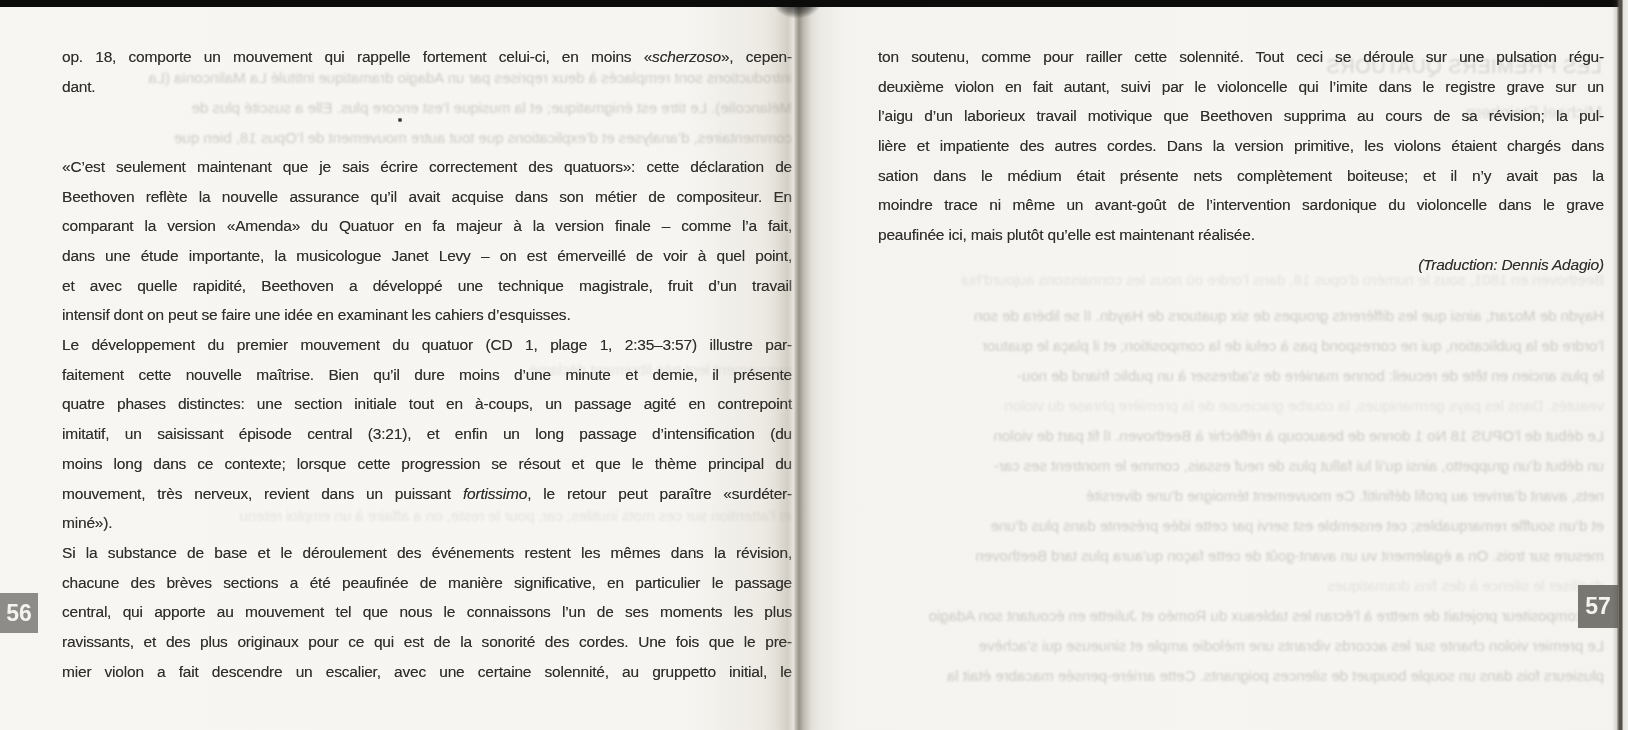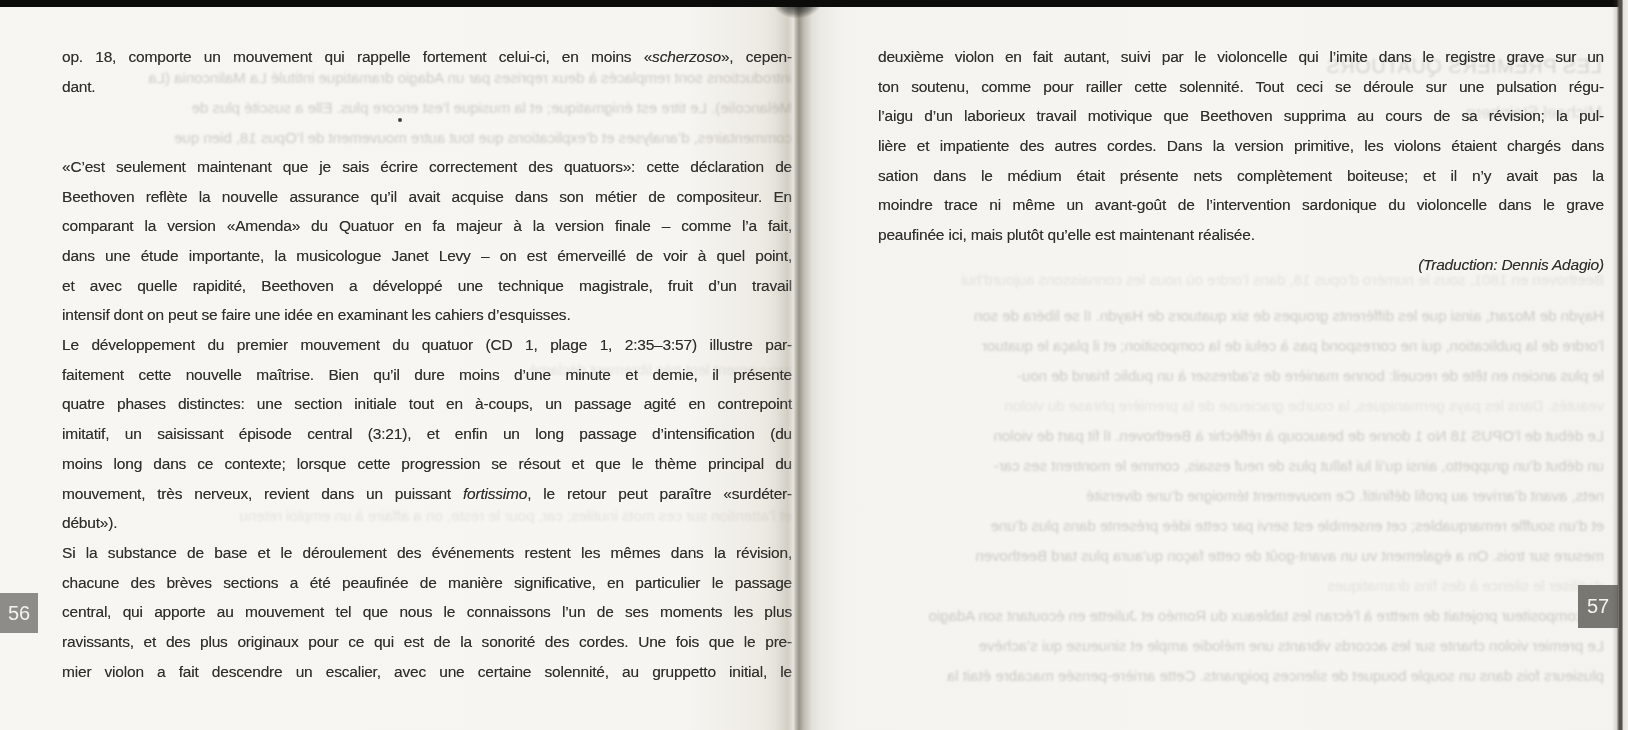--- a/index.html
+++ b/index.html
@@ -30,21 +30,21 @@
               opacity:0.40;font-size:15px;line-height:20px;white-space:nowrap;overflow:hidden;}
   .page-left  .ghost-line{left:62px;width:730px;}
   .page-right .ghost-line{left:83px;width:726px;}
   .ghost-line.faint{opacity:0.18;}
   .ghost-line.half{width:420px !important;left:372px !important;}
   .ghost-heading{position:absolute;transform:scaleX(-1);filter:blur(1.1px);color:var(--ghost);white-space:nowrap;}
   .ghost-title{top:55px;right:26px;font-size:20px;opacity:0.30;letter-spacing:0.5px;}
   .ghost-author{top:103px;right:26px;font-size:17px;opacity:0.26;}
 
   .pagenum{position:absolute;display:flex;align-items:center;justify-content:center;
-           color:var(--box_text);font-size:20px;}
+           color:var(--box_text);font-size:23px;font-weight:bold;}
   .pagenum-left{left:0;top:593px;width:38px;height:40px;background:var(--box_left);}
   .pagenum-right{left:783px;top:585px;width:40px;height:43px;background:var(--box_right);text-align:right;}
 
   .top-strip{position:absolute;top:0;left:0;width:100%;height:7px;background:var(--strip);}
   .spine{position:absolute;top:0;left:775px;width:46px;height:730px;
          background:linear-gradient(to right,rgba(120,112,98,0) 0%,rgba(120,112,98,0.10) 28%,
            rgba(255,255,255,0.35) 40%,rgba(88,82,70,0.48) 52%,rgba(88,82,70,0.22) 63%,
            rgba(120,112,98,0.06) 80%,rgba(120,112,98,0) 100%);}
   .spine-top{position:absolute;top:0;left:770px;width:54px;height:24px;
          background:radial-gradient(ellipse 60% 100% at 50% 0%,rgba(8,8,6,0.95),rgba(8,8,6,0.40) 55%,transparent 78%);}
@@ -76,21 +76,21 @@
         <div class="line j">comparant la version «Amenda» du Quatuor en fa majeur à la version finale – comme l’a fait,</div>
         <div class="line j">dans une étude importante, la musicologue Janet Levy – on est émerveillé de voir à quel point,</div>
         <div class="line j">et avec quelle rapidité, Beethoven a développé une technique magistrale, fruit d’un travail</div>
         <div class="line e">intensif dont on peut se faire une idée en examinant les cahiers d’esquisses.</div>
         <div class="line j">Le développement du premier mouvement du quatuor (CD 1, plage 1, 2:35–3:57) illustre par-</div>
         <div class="line j">faitement cette nouvelle maîtrise. Bien qu’il dure moins d’une minute et demie, il présente</div>
         <div class="line j">quatre phases distinctes: une section initiale tout en à-coups, un passage agité en contrepoint</div>
         <div class="line j">imitatif, un saisissant épisode central (3:21), et enfin un long passage d’intensification (du</div>
         <div class="line j">moins long dans ce contexte; lorsque cette progression se résout et que le thème principal du</div>
         <div class="line j">mouvement, très nerveux, revient dans un puissant <i>fortissimo</i>, le retour peut paraître «surdéter-</div>
-        <div class="line e">début»).</div>
+        <div class="line e">miné»).</div>
         <div class="line j">Si la substance de base et le déroulement des événements restent les mêmes dans la révision,</div>
         <div class="line j">chacune des brèves sections a été peaufinée de manière significative, en particulier le passage</div>
         <div class="line j">central, qui apporte au mouvement tel que nous le connaissons l’un de ses moments les plus</div>
         <div class="line j">ravissants, et des plus originaux pour ce qui est de la sonorité des cordes. Une fois que le pre-</div>
         <div class="line j">mier violon a fait descendre un escalier, avec une certaine solennité, au gruppetto initial, le</div>
       </div>
     <div class="pagenum pagenum-left">
       <span>56</span>
     </div>
   </div>
@@ -108,22 +108,22 @@
         <div class="ghost-line" style="top: 456px;">un début d’un gruppetto, ainsi qu’il lui fallut plus de neuf essais, comme le montrent ses car-</div>
         <div class="ghost-line" style="top: 486px;">nets, avant d’arriver au profil définitif. Ce mouvement témoigne d’une diversité</div>
         <div class="ghost-line" style="top: 516px;">et d’un souffle remarquables; cet ensemble est servi par cette idée présente dans plus d’une</div>
         <div class="ghost-line" style="top: 546px;">mesure sur trois. On a également vu un avant-goût de cette façon qu’aura plus tard Beethoven</div>
         <div class="ghost-line faint" style="top: 576px;">d’utiliser le silence à des fins dramatiques</div>
         <div class="ghost-line" style="top: 606px;">Le compositeur projetait de mettre à l’écran les tableaux du Roméo et Juliette en écoutant son Adagio</div>
         <div class="ghost-line" style="top: 636px;">Le premier violon chante sur les accords vibrants une mélodie ample et sinueuse qui s’achève</div>
         <div class="ghost-line" style="top: 666px;">plusieurs fois dans un souple bouquet de silences poignants. Cette arrière-pensée macabre était la</div>
       </div>
     <div class="column">
+        <div class="line j">ton soutenu, comme pour railler cette solennité. Tout ceci se déroule sur une pulsation régu-</div>
         <div class="line j">deuxième violon en fait autant, suivi par le violoncelle qui l’imite dans le registre grave sur un</div>
-        <div class="line j">ton soutenu, comme pour railler cette solennité. Tout ceci se déroule sur une pulsation régu-</div>
         <div class="line j">l’aigu d’un laborieux travail motivique que Beethoven supprima au cours de sa révision; la pul-</div>
         <div class="line j">lière et impatiente des autres cordes. Dans la version primitive, les violons étaient chargés dans</div>
         <div class="line j">sation dans le médium était présente nets complètement boiteuse; et il n’y avait pas la</div>
         <div class="line j">moindre trace ni même un avant-goût de l’intervention sardonique du violoncelle dans le grave</div>
         <div class="line e">peaufinée ici, mais plutôt qu’elle est maintenant réalisée.</div>
         <div class="line r">(Traduction: Dennis Adagio)</div>
       </div>
     <div class="pagenum pagenum-right">
       <span>57</span>
     </div>

